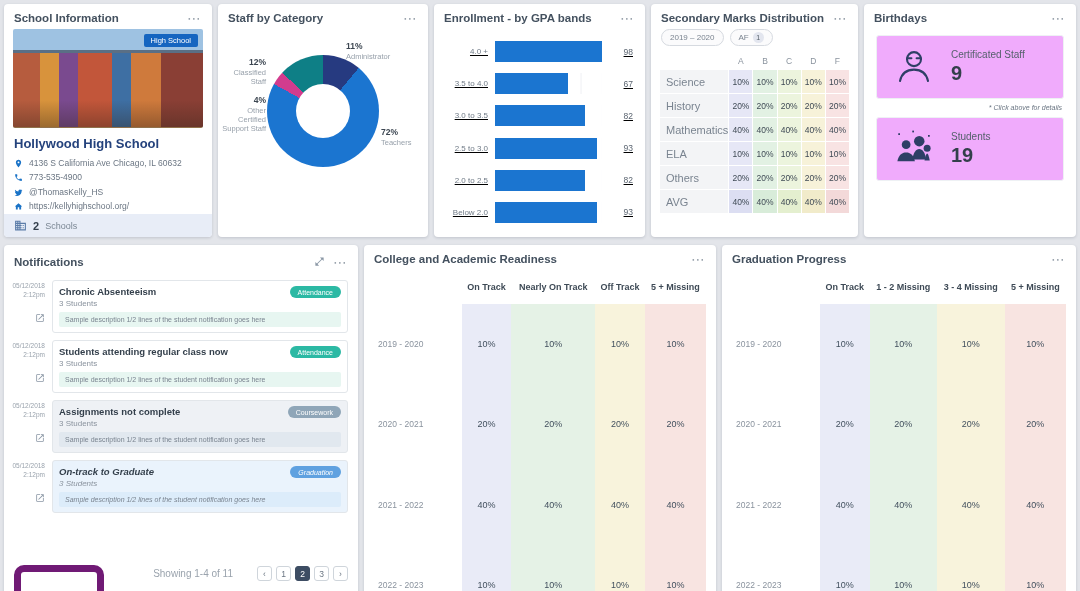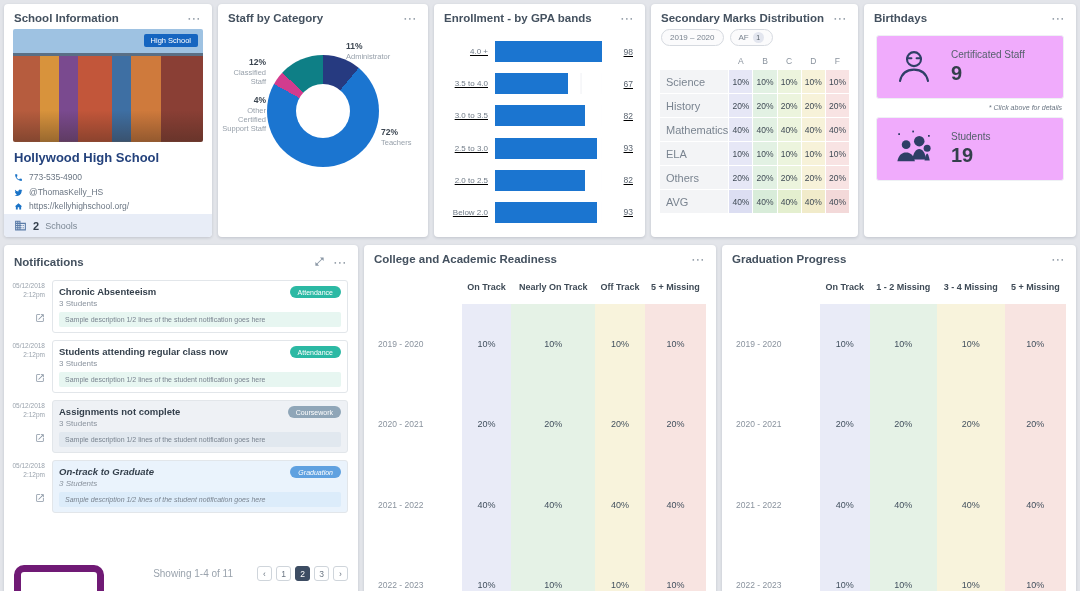--- a/index.html
+++ b/index.html
@@ -118,20 +118,26 @@
       <div class="card-header">
         <span class="card-title">School Information</span>
         <span class="dots">⋯</span>
       </div>
       <div class="photo">
         <span class="photo-badge">High School</span>
       </div>
       <div class="school-name">Hollywood High School</div>
       <div class="contact">
         <svg viewBox="0 0 24 24">
+            <path d="M12 2C8.13 2 5 5.13 5 9c0 5.25 7 13 7 13s7-7.75 7-13c0-3.87-3.13-7-7-7zm0 9.5c-1.38 0-2.5-1.12-2.5-2.5S10.62 6.5 12 6.5s2.5 1.12 2.5 2.5-1.12 2.5-2.5 2.5z"></path>
+          </svg>
+        <span>4136 S California Ave Chicago, IL 60632</span>
+      </div>
+      <div class="contact">
+        <svg viewBox="0 0 24 24">
             <path d="M6.62 10.79c1.44 2.83 3.76 5.14 6.59 6.59l2.2-2.2c.27-.27.67-.36 1.02-.24 1.12.37 2.33.57 3.57.57.55 0 1 .45 1 1V20c0 .55-.45 1-1 1-9.39 0-17-7.61-17-17 0-.55.45-1 1-1h3.5c.55 0 1 .45 1 1 0 1.25.2 2.45.57 3.57.11.35.03.74-.25 1.02l-2.2 2.2z"></path>
           </svg>
         <span>773-535-4900</span>
       </div>
       <div class="contact">
         <svg viewBox="0 0 24 24">
             <path d="M22.46 6c-.77.35-1.6.58-2.46.69.89-.53 1.56-1.37 1.88-2.38-.83.5-1.75.85-2.72 1.05C18.37 4.5 17.26 4 16 4c-2.35 0-4.27 1.92-4.27 4.29 0 .34.04.67.11.98C8.28 9.09 5.11 7.38 3 4.79c-.37.63-.58 1.37-.58 2.15 0 1.49.75 2.81 1.91 3.56-.71 0-1.37-.2-1.95-.5v.03c0 2.08 1.48 3.82 3.44 4.21a4.22 4.22 0 0 1-1.93.07 4.28 4.28 0 0 0 4 2.98 8.52 8.52 0 0 1-5.33 1.84c-.34 0-.68-.02-1.02-.06C3.44 20.29 5.7 21 8.12 21 16 21 20.33 14.46 20.33 8.79c0-.19 0-.37-.01-.56.84-.6 1.56-1.36 2.14-2.23z"></path>
           </svg>
         <span>@ThomasKelly_HS</span>
       </div>

